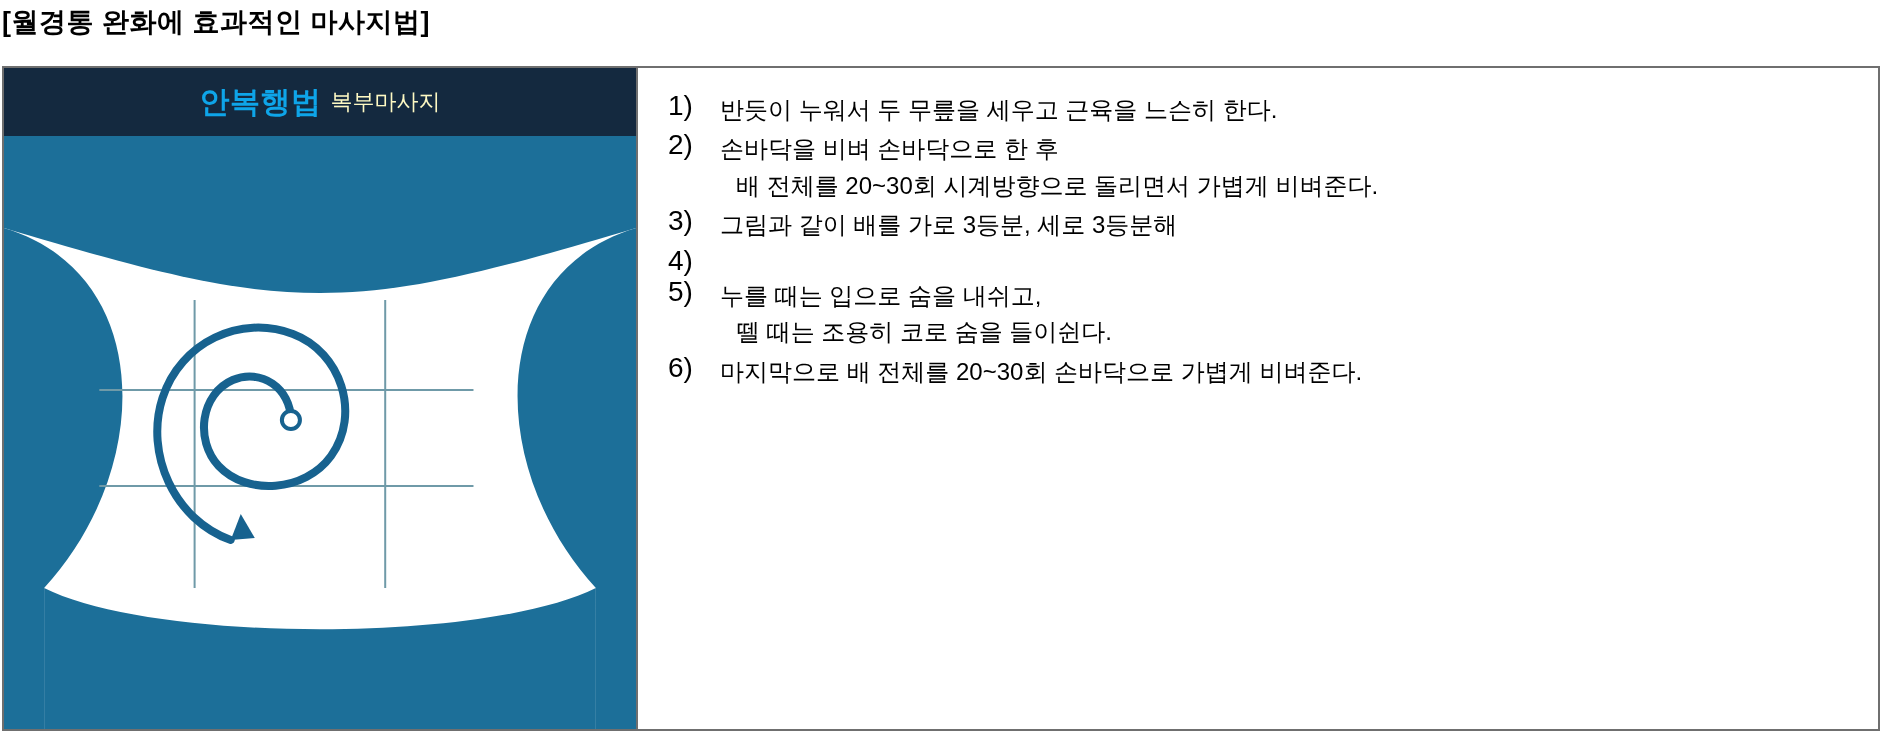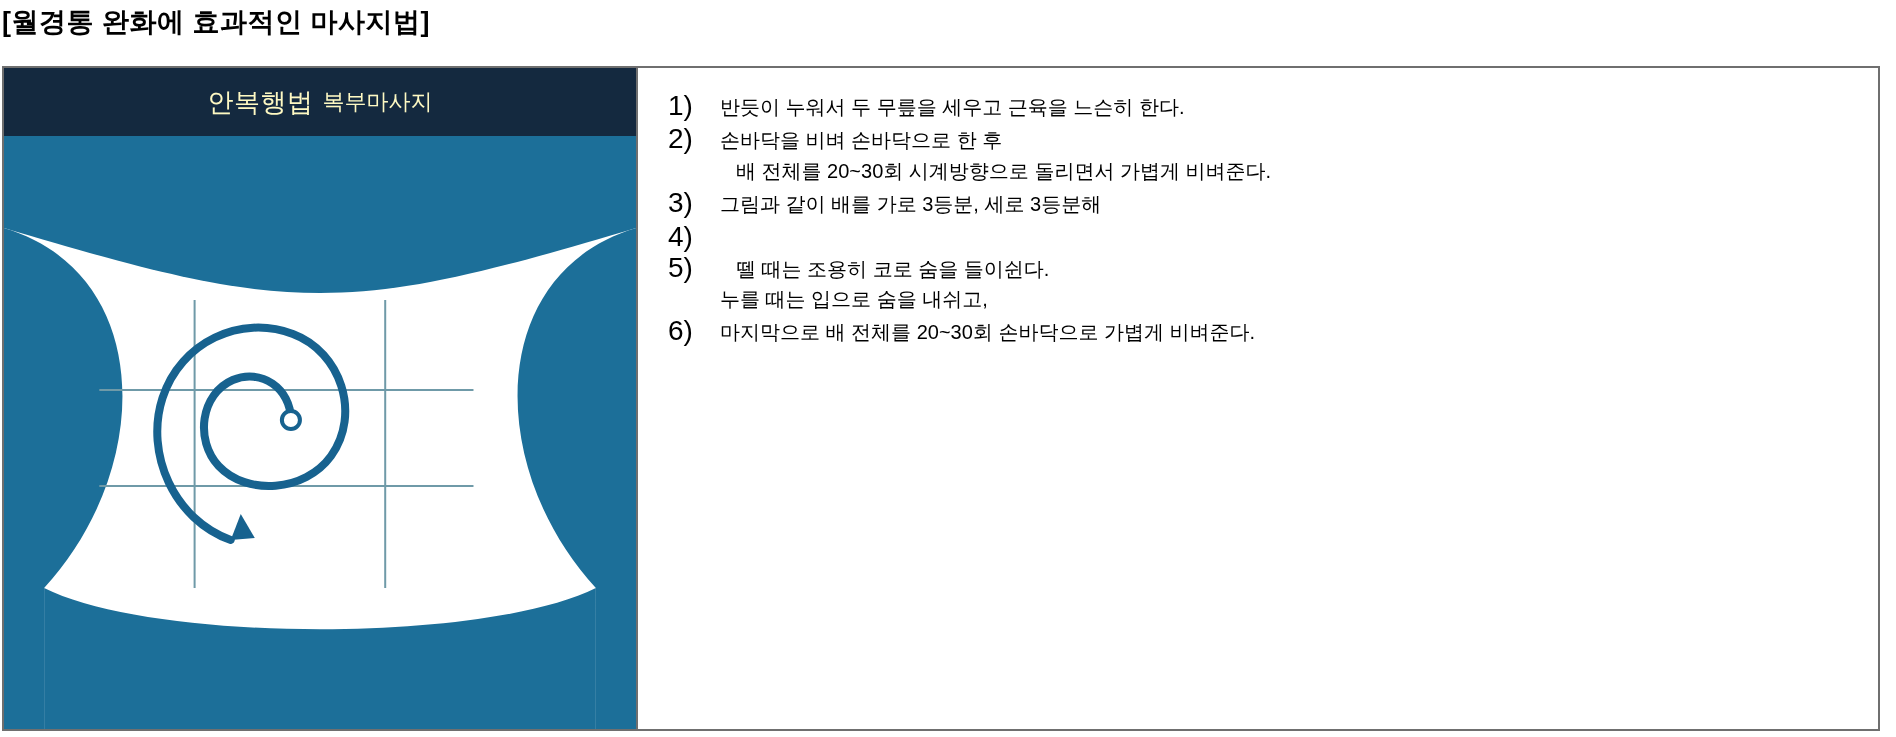--- a/index.html
+++ b/index.html
@@ -71,23 +71,23 @@
     width: 100%;
     height: 68px;
     background: #14293f;
     display: flex;
     align-items: center;
     justify-content: center;
     gap: 9px;
     z-index: 5;
   }
   .fig-banner .banner-main {
-    color: #fef9c3;
-    font-size: 26px;
-    font-weight: normal;
+    color: #0ea5e9;
+    font-size: 30px;
+    font-weight: bold;
     letter-spacing: 0.5px;
   }
   .fig-banner .banner-sub {
     color: #fef9c3;
     font-size: 22px;
     font-weight: normal;
   }
 
   
   .fig-canvas {
@@ -115,21 +115,21 @@
     width: 52px;
     min-width: 52px;
     text-align: left;
     font-size: 28px;
   }
   .step-lines {
     display: flex;
     flex-direction: column;
   }
   .step-line {
-    font-size: 20px;
+    font-size: 24px;
     line-height: 1.52;
     white-space: nowrap;
   }
   .step-line.indent {
     padding-left: 16px;
     text-align: right;
   }
 </style>
 </head>
 <body>
@@ -206,22 +206,22 @@
 
         <li class="step">
           <span class="step-num">4)</span>
           <span class="step-lines">
           </span>
         </li>
 
         <li class="step">
           <span class="step-num">5)</span>
           <span class="step-lines">
+            <span class="step-line">누를 때는 입으로 숨을 내쉬고,</span>
             <span class="step-line indent">뗄 때는 조용히 코로 숨을 들이쉰다.</span>
-            <span class="step-line">누를 때는 입으로 숨을 내쉬고,</span>
           </span>
         </li>
 
         <li class="step">
           <span class="step-num">6)</span>
           <span class="step-lines">
             <span class="step-line">마지막으로 배 전체를 20~30회 손바닥으로 가볍게 비벼준다.</span>
           </span>
         </li>
 

